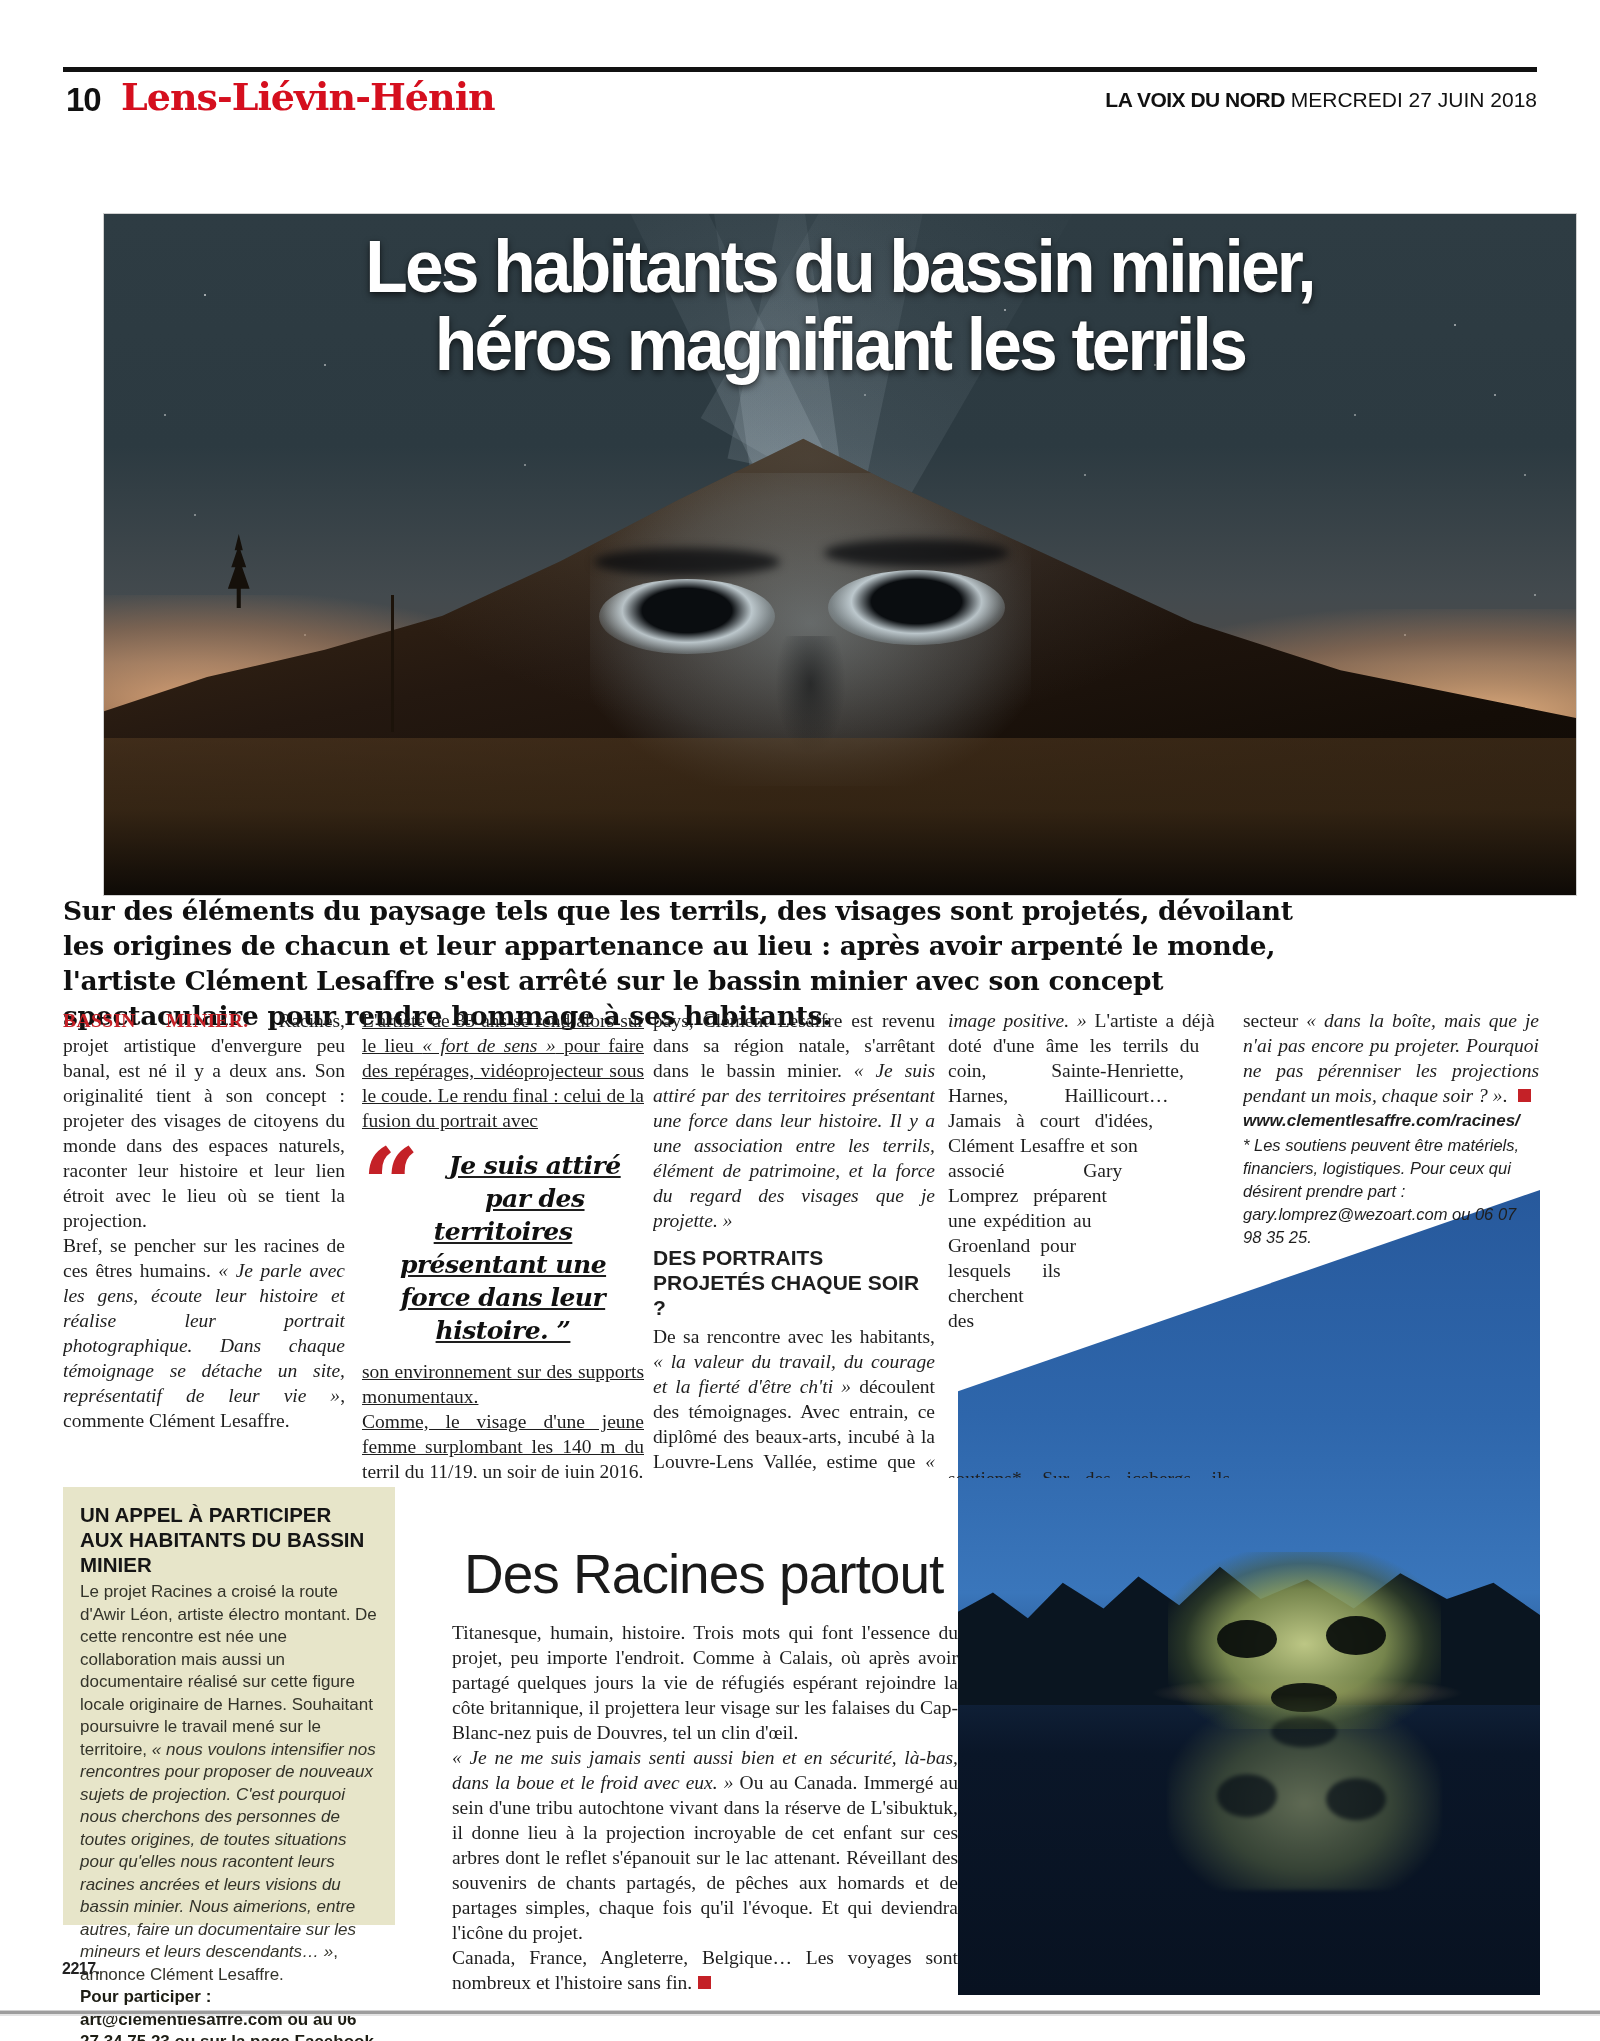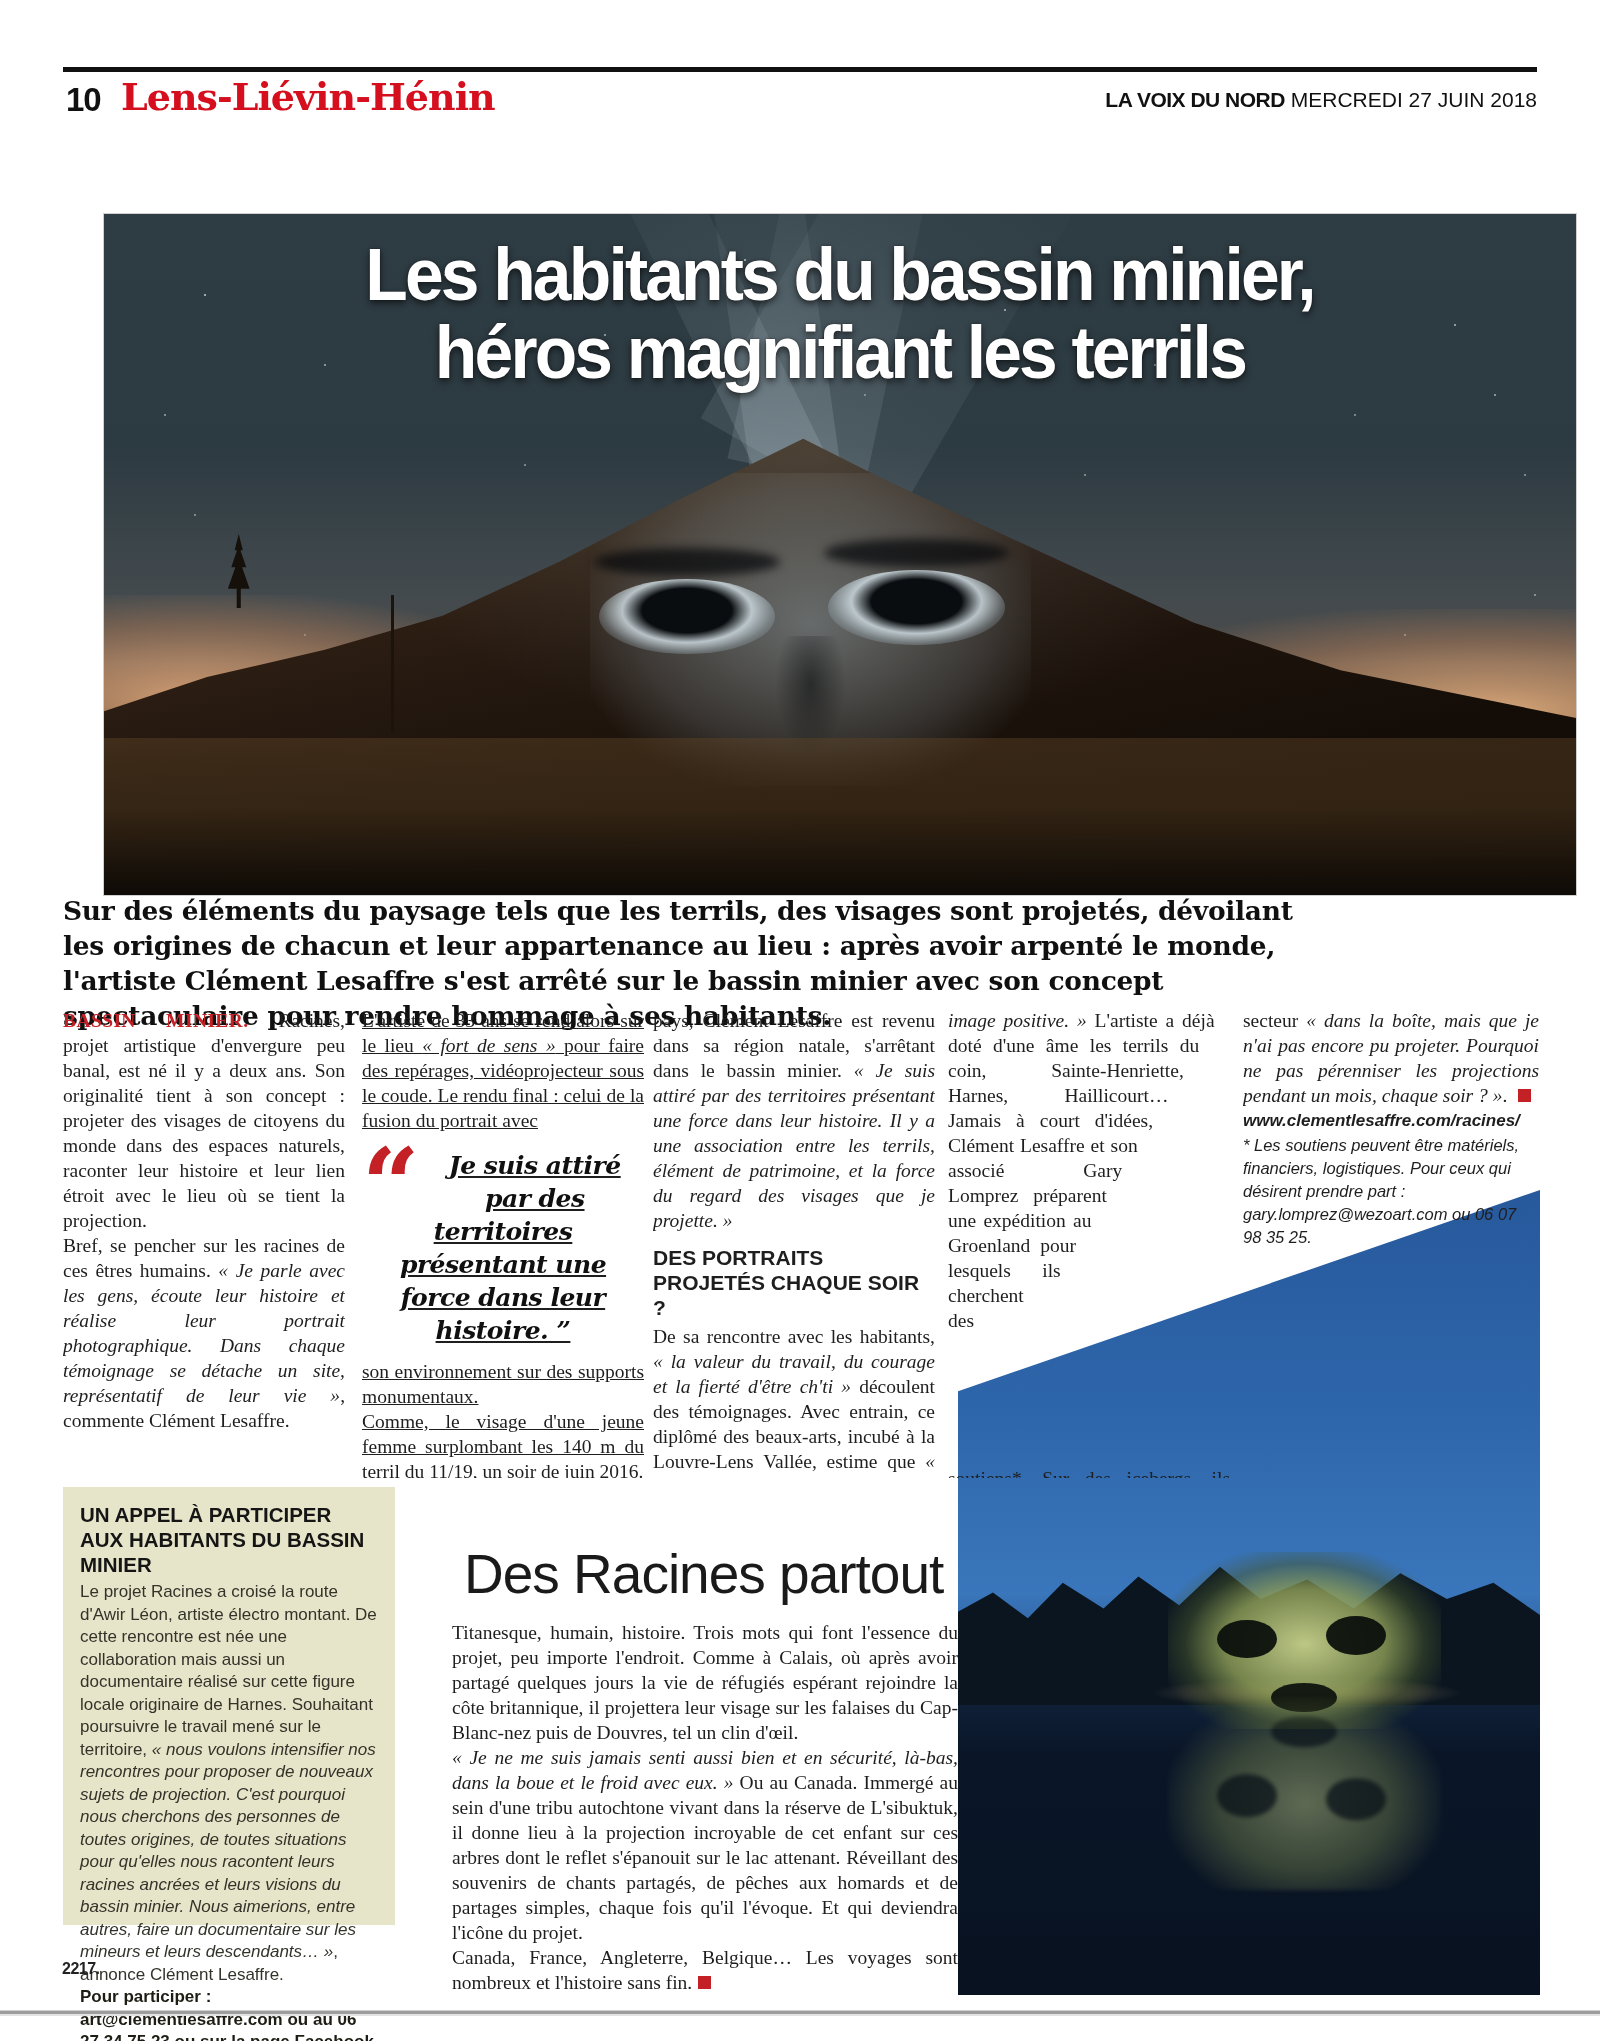--- a/index.html
+++ b/index.html
@@ -49,21 +49,21 @@
   .brow{position:absolute;width:42%;height:9%;background:rgba(8,10,12,.75);border-radius:50%;filter:blur(5px);}
   .brow.lb{left:1%;top:24%;}
   .brow.rb{left:53%;top:21%;}
   .nose{position:absolute;left:42%;top:52%;width:16%;height:38%;
         background:radial-gradient(ellipse at 50% 40%,rgba(10,12,14,.55),rgba(10,12,14,0) 70%);}
   .ground{position:absolute;left:0;right:0;bottom:0;height:23%;
         background:linear-gradient(180deg,rgba(96,68,38,.45),rgba(58,41,22,.8) 45%,#0e0a06 100%);}
   .tree{position:absolute;left:8%;top:47%;width:34px;height:74px;background:#15100a;
         clip-path:polygon(50% 0,62% 22%,55% 22%,72% 45%,60% 45%,82% 74%,56% 74%,56% 100%,44% 100%,44% 74%,18% 74%,40% 45%,28% 45%,45% 22%,38% 22%);}
   .sapling{position:absolute;left:19.5%;top:56%;width:3px;height:20%;background:#1c130a;}
-  .hero h1{position:absolute;left:0;right:0;top:6px;margin:16px;text-align:center;color:#fff;
+  .hero h1{position:absolute;left:0;right:0;top:6px;margin:8px;text-align:center;color:#fff;
         font:bold 74px/78px "Liberation Sans",sans-serif;letter-spacing:-3px;
         text-shadow:0 3px 8px rgba(0,0,0,.6),0 0 2px rgba(0,0,0,.5);}
   .hero h1 .hl{display:inline-block;transform:scaleX(.94);white-space:nowrap;}
 
   
   .standfirst{position:absolute;left:63px;top:893px;width:1255px;margin:0;
         font:bold 26.5px/35px "DejaVu Serif",serif;color:#101010;letter-spacing:-0.3px;}
 
   
   .col{position:absolute;top:1008px;width:282px;height:470px;overflow:hidden;}

